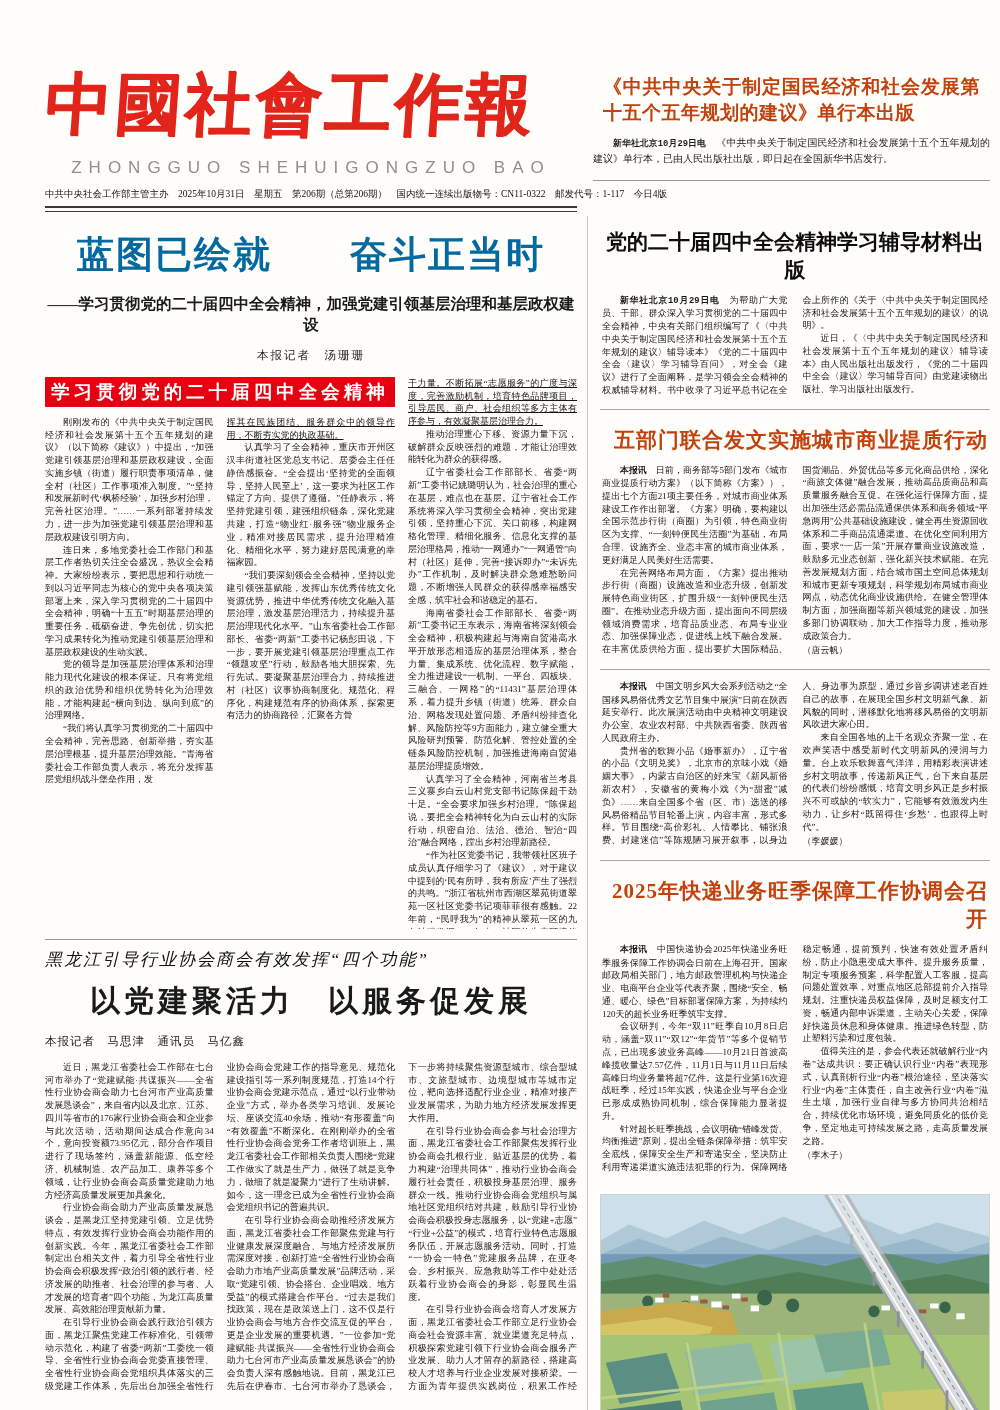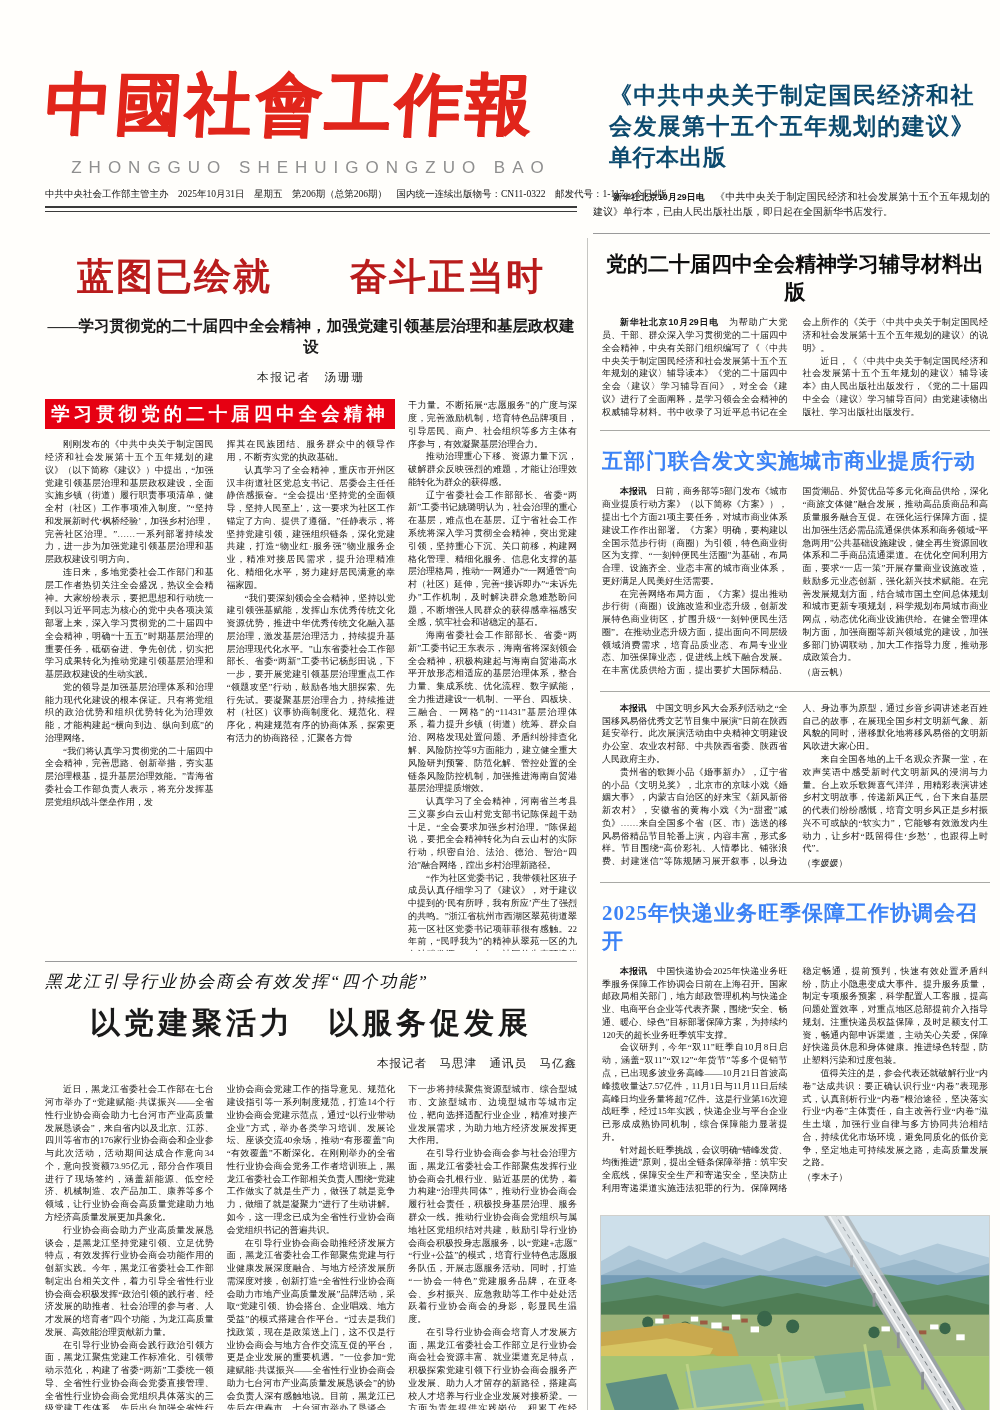--- a/index.html
+++ b/index.html
@@ -13,63 +13,63 @@
   .mastcol{width:532px;flex:0 0 532px;}
   .mast-title{color:#e1251b;font-weight:bold;font-size:67px;line-height:1.55;letter-spacing:3px;
               font-family:"DejaVu Serif","Liberation Serif",serif;transform:skewX(-4deg);
               white-space:nowrap;text-shadow:1px 1px 0 #e1251b;}
   .mast-pinyin{color:#8f8f8f;font-weight:normal;font-size:17px;letter-spacing:7px;text-align:center;
                margin-top:2px;font-family:"Liberation Sans","DejaVu Sans",sans-serif;}
   .mast-info{font-size:9.5px;color:#111;margin-top:10px;white-space:nowrap;letter-spacing:0;}
   .double-rule{margin-top:5px;border-top:2px solid #3a3a3a;border-bottom:1px solid #3a3a3a;height:3px;}
 
   .topright{flex:1;padding-left:16px;padding-top:12px;}
-  .tr-title{margin:16px;font-size:23px;line-height:1.35;font-weight:900;text-align:justify;
-            letter-spacing:.5px;color:#0c4a6e;}
+  .tr-title{margin:10px;font-size:19px;line-height:1.35;font-weight:900;text-align:justify;
+            letter-spacing:.5px;color:#c2410c;}
   .tr-body{margin:12px 4px 0 4px;font-size:10px;line-height:1.5;text-align:justify;}
   .tr-rule{border:none;border-top:1px solid #9a9a9a;margin:14px 0 0 0;}
 
   
   .content{display:flex;margin-top:4px;}
   .leftcol{width:532px;flex:0 0 532px;}
   .sidebar{flex:1;margin-left:10px;padding-left:12px;border-left:1px solid #c6c6c2;}
 
   
   .main-headline{font-size:37px;font-weight:bold;text-align:center;letter-spacing:2px;
-                 margin:14px 0 0 0;color:#b91c1c;}
+                 margin:14px 0 0 0;color:#0369a1;}
   .main-sub{font-size:15.5px;font-weight:bold;text-align:center;margin:14px 0 0 0;letter-spacing:0;}
   .main-byline{font-size:11.5px;text-align:center;margin:12px 0 0 0;color:#222;letter-spacing:2px;}
   .main-body{display:flex;gap:13px;margin-top:14px;height:552px;overflow:hidden;}
   .colpair{width:350px;flex:0 0 350px;display:flex;flex-direction:column;}
   .banner{background:#e60012;color:#fff;font-weight:bold;font-size:18.5px;letter-spacing:4px;
           text-align:center;height:30px;line-height:30px;
           font-family:"Liberation Sans","DejaVu Sans",sans-serif;}
   .pair{display:flex;gap:13px;margin-top:9px;flex:1;overflow:hidden;}
   .ncol{flex:1;overflow:hidden;}
   .col3{flex:1;overflow:hidden;}
   .bodytext,.bodytext p{font-size:9px;line-height:1.42;text-align:justify;color:#151515;}
   .para{margin:0;text-indent:2em;}
-  .para.cont{text-indent:0;}
-  .lead{font-weight:bold;font-family:Liberation Sans, sans-serif;font-size:8.8px;}
+  .para.cont{text-indent:0;text-decoration:underline;}
+  .lead{font-weight:bold;font-family:Liberation Mono, monospace;font-size:8.8px;}
   .byline-r{margin:2px 6px 0 0;text-align:right;text-indent:0;}
 
   .rule-h{border:none;border-top:1px solid #9a9a9a;margin:10px 0 8px 0;}
 
   
   .kicker{font-size:17px;font-style:italic;letter-spacing:2px;margin:4px 0 0 0;color:#111;}
   .bl-headline{font-size:30px;font-weight:bold;text-align:center;letter-spacing:4px;margin:10px 0 0 0;}
-  .bl-byline{font-size:11.5px;text-align:right;margin:12px 0 0 0;letter-spacing:1px;}
+  .bl-byline{font-size:11.5px;text-align:left;margin:12px 0 0 0;letter-spacing:1px;}
   .bl-body{margin-top:12px;column-count:3;column-gap:13px;column-fill:auto;height:338px;overflow:hidden;}
 
   
   .sb-art{padding:8px 2px 10px 2px;}
   .sb-rule{border:none;border-top:1px solid #a8a8a4;margin:2px 0;}
   .sb-title-black{margin:4px 0 10px 0;text-align:center;font-weight:900;font-size:21px;letter-spacing:0;
                   font-family:"Liberation Sans","DejaVu Sans",sans-serif;color:#0d0d0d;}
-  .sb-title-song{margin:6px 0 10px 0;text-align:left;font-weight:bold;color:#3b82f6;}
+  .sb-title-song{margin:6px 0 10px 0;text-align:right;font-weight:bold;color:#c2410c;}
   .t21{font-size:21px;letter-spacing:1px;}
   .t17{font-size:17.5px;letter-spacing:0;}
   .sb-body{column-count:2;column-gap:15px;}
 
   
   .photo-wrap{margin-top:10px;}
   .photo{width:100%;height:288px;display:block;border:1px solid #d0d0cc;box-sizing:border-box;}
 </style>
 </head>
 <body>

